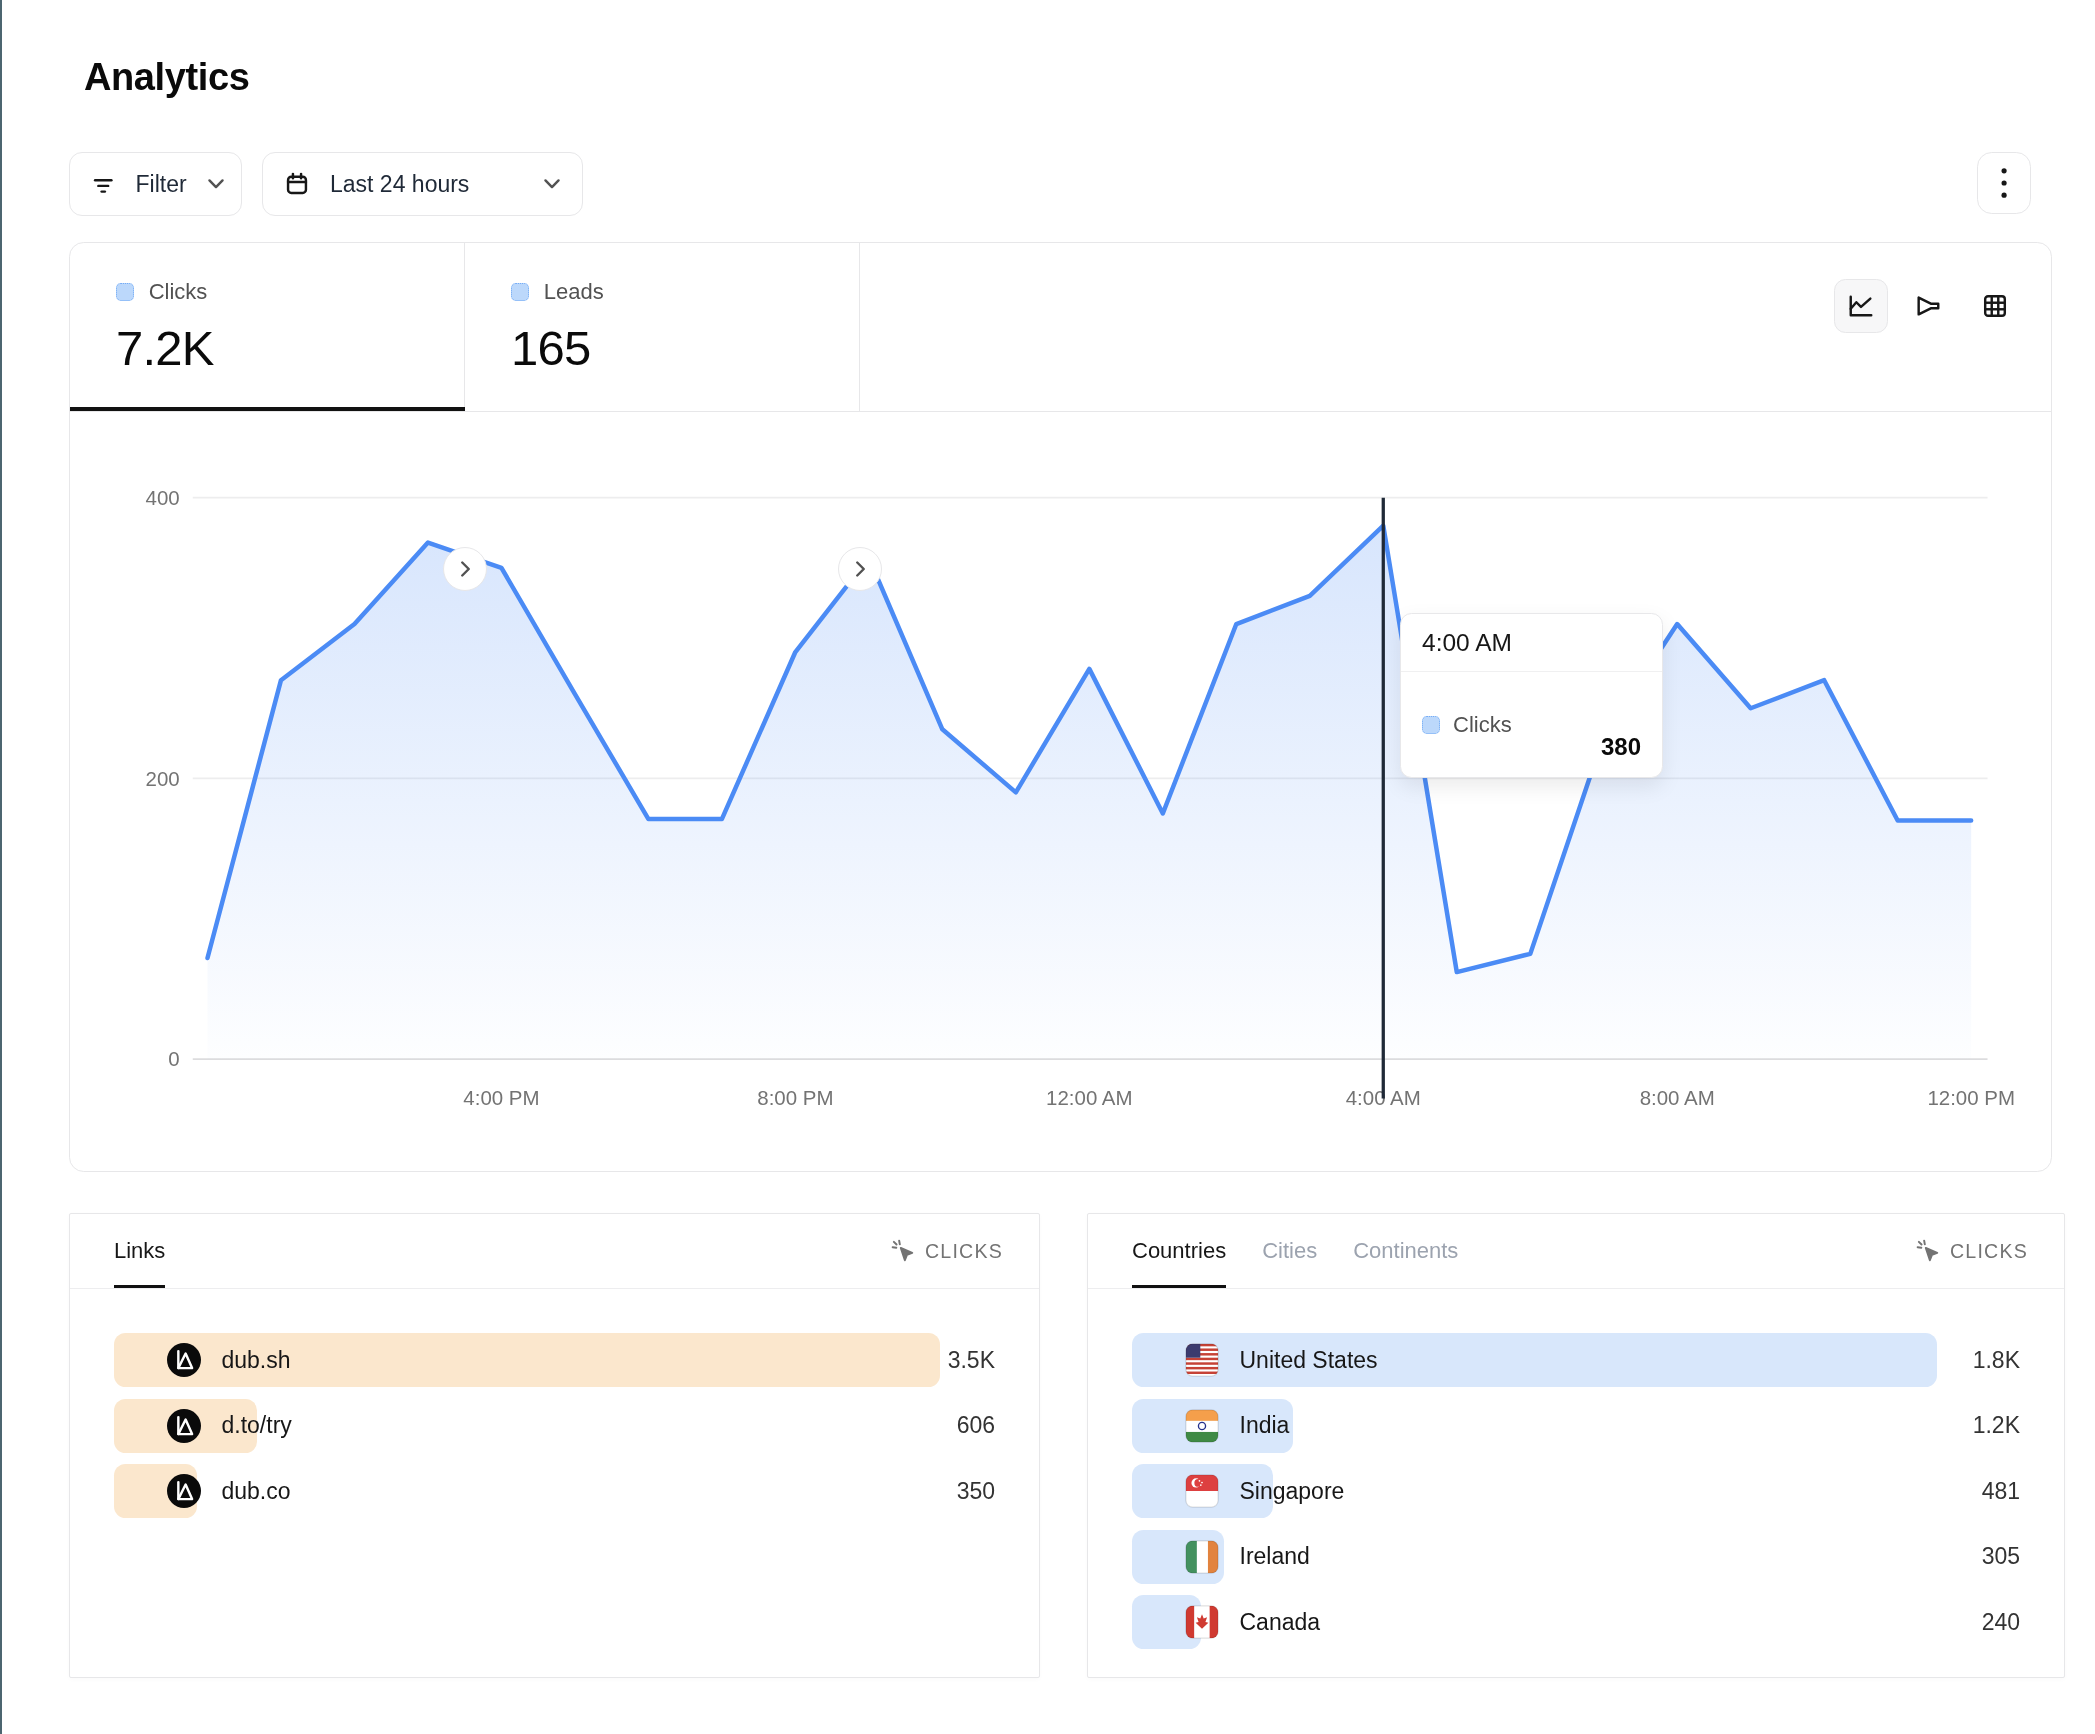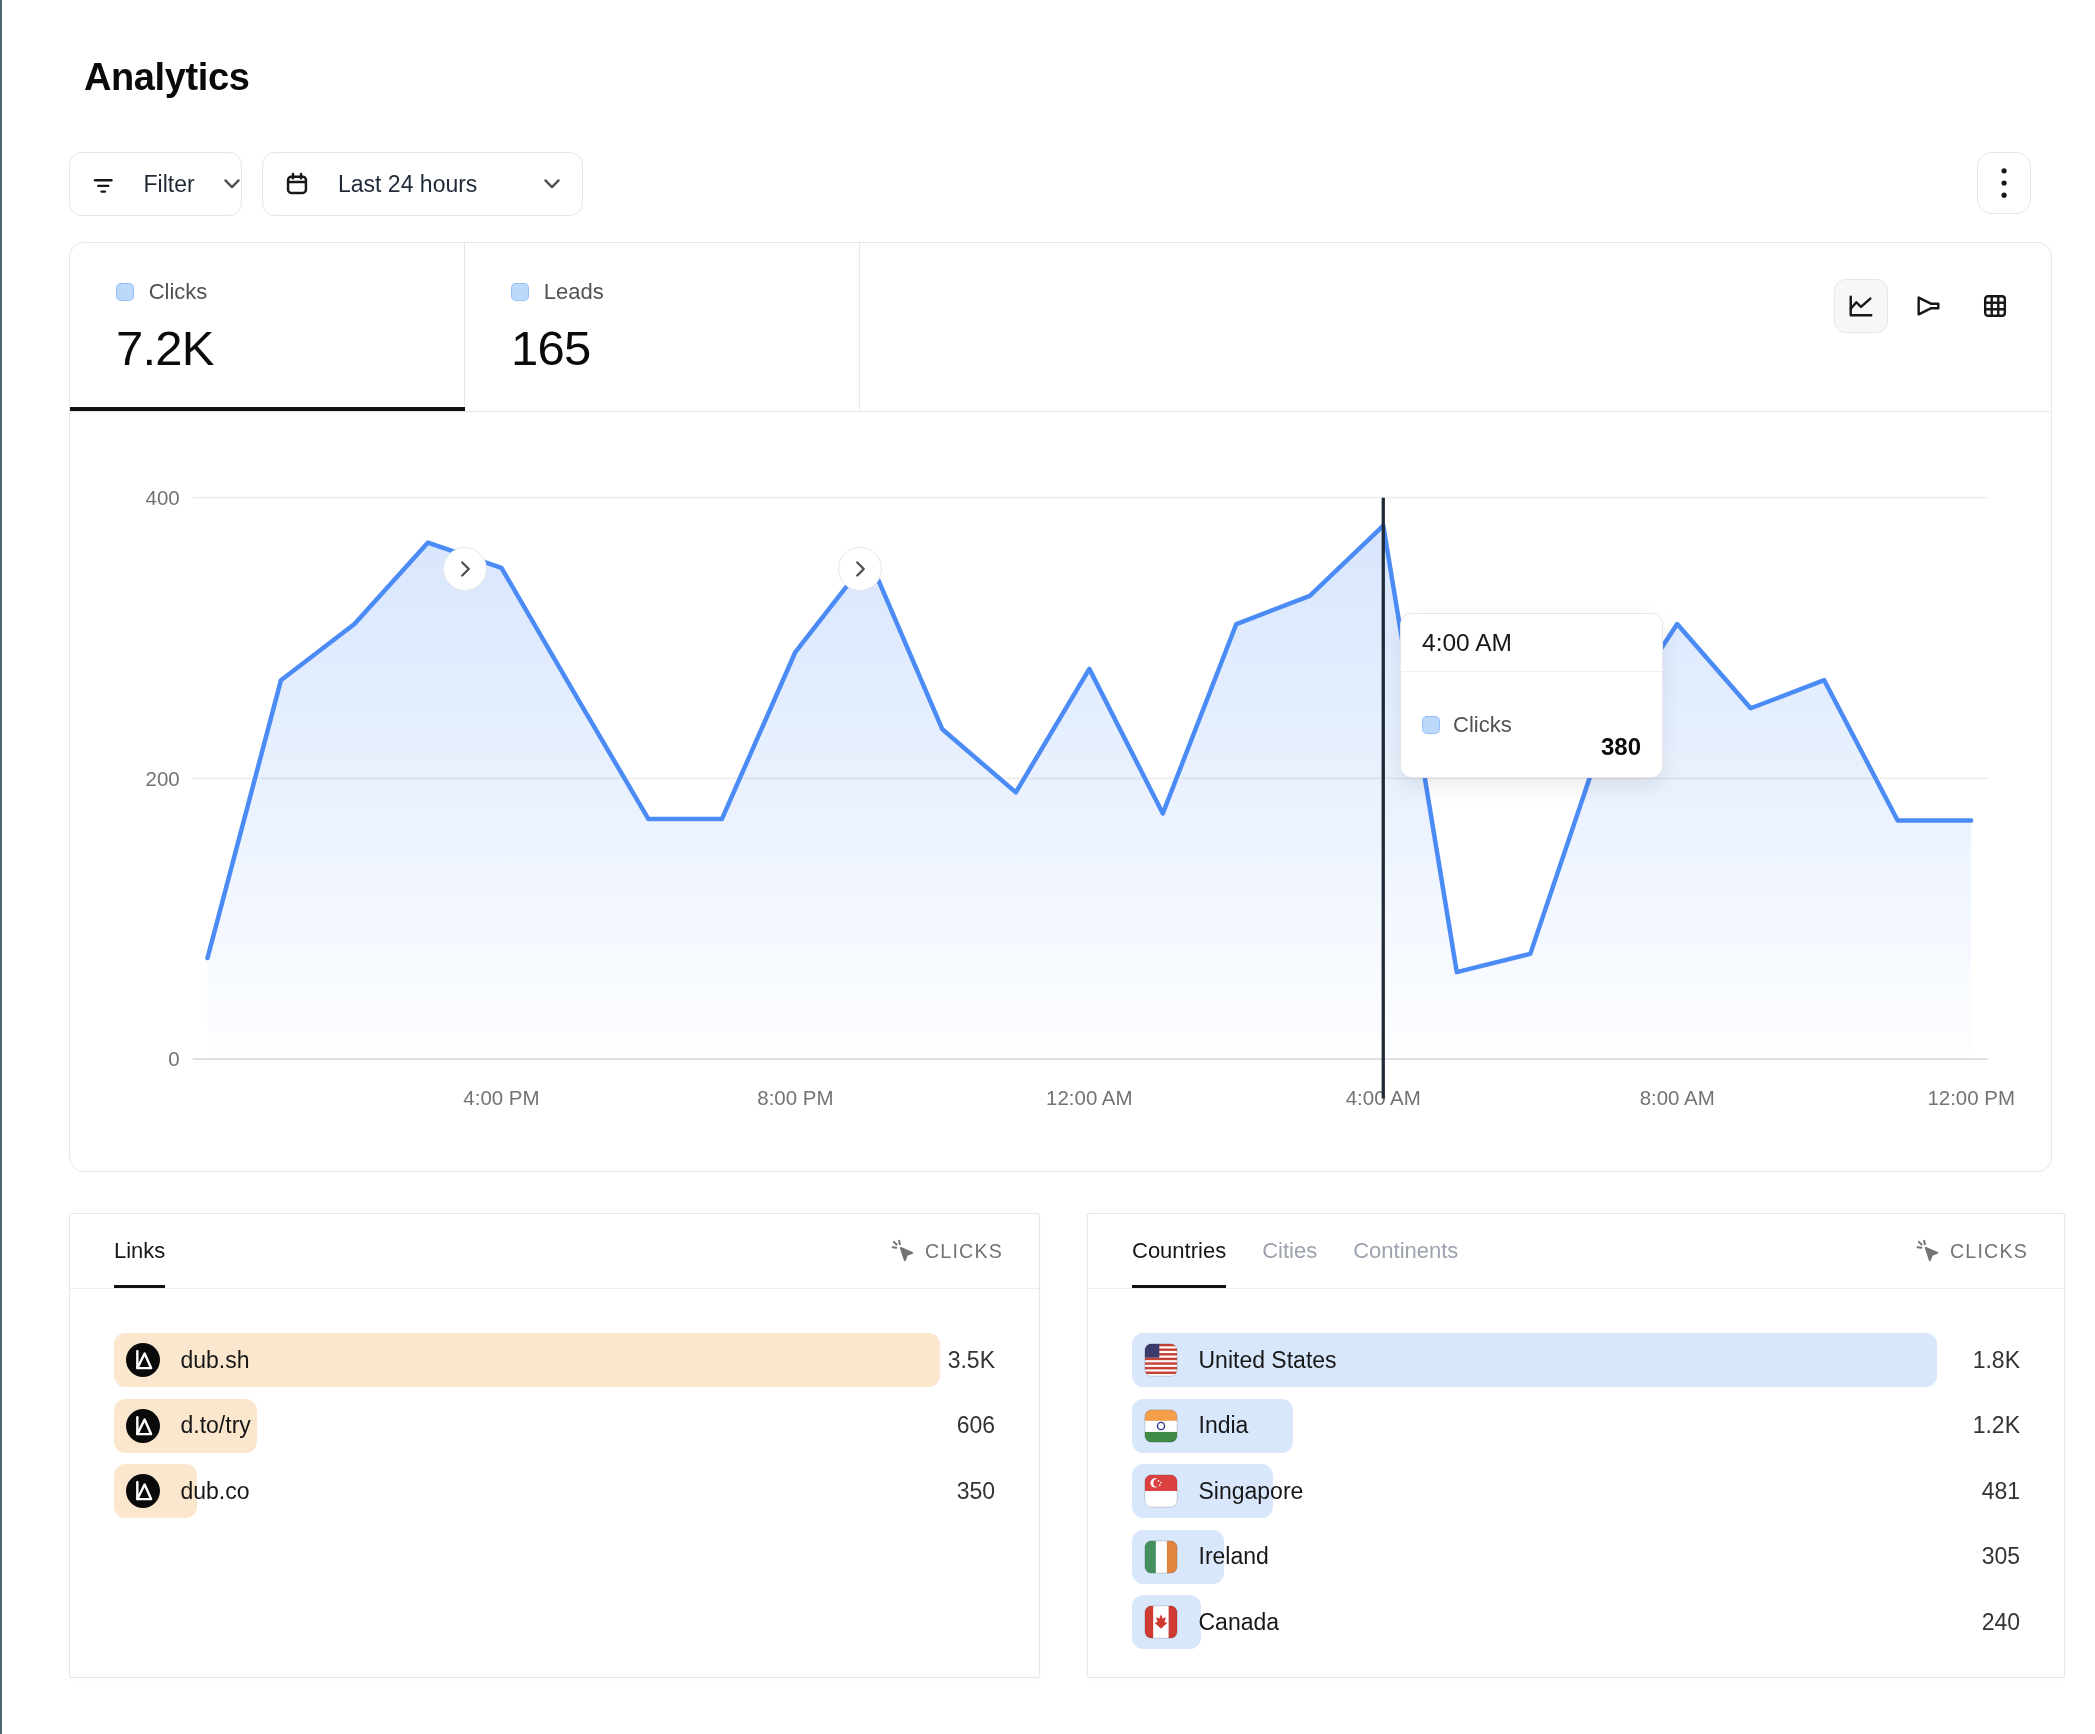--- a/index.html
+++ b/index.html
@@ -3,21 +3,21 @@
 <meta charset="utf-8">
 <style>
   * { margin:0; padding:0; box-sizing:border-box; }
   html,body { width:2096px; height:1735px; background:#ffffff; font-family:"Liberation Sans", sans-serif; color:#171717; }
   body { position:relative; border-left:2.5px solid #4c6570; overflow:hidden; }
 
   
   .page-title { position:absolute; left:82px; top:56px; font-size:38px; font-weight:700; color:#0a0a0a; letter-spacing:-0.4px; }
 
   .toolbar-btn { position:absolute; top:152px; height:64px; background:#fff; border:1.6px solid #e7e7e9; border-radius:13px;
-                 display:flex; align-items:center; gap:28px; padding:0 21px; font-size:23px; color:#1f2937; cursor:pointer; }
+                 display:flex; align-items:center; gap:20px; padding:0 21px; font-size:23px; color:#1f2937; cursor:pointer; }
   .btn-filter { left:67px; width:173px; }
   .btn-range  { left:260px; width:321px; }
   .btn-range .chev { margin-left:auto; }
   .kebab-btn { position:absolute; left:1975px; top:152px; width:54px; height:62px; border:1.6px solid #e7e7e9; border-radius:14.7px;
                background:#fff; display:flex; align-items:center; justify-content:center; cursor:pointer; }
 
   
   .main-card { position:absolute; left:67px; top:242px; width:1983px; height:930px; background:#fff;
                border:1.6px solid #e7e7e9; border-radius:14.7px; }
   .stats-header { position:absolute; left:0; top:0; width:100%; height:169px; border-bottom:1.6px solid #e7e7e9; }
@@ -53,21 +53,21 @@
   .panel-links { left:67px; width:971px; }
   .panel-countries { left:1085px; width:978px; }
   .panel-header { position:relative; height:75px; border-bottom:1.6px solid #ededef; display:flex; align-items:center;
                   padding:0 36px 0 44px; gap:36px; }
   .panel-tab { height:100%; display:flex; align-items:center; font-size:22px; color:#9ca3af; cursor:pointer;
                border-bottom:3.3px solid transparent; padding-top:3.3px; }
   .panel-tab.active { color:#171717; font-weight:500; border-bottom-color:#111; }
   .metric-indicator { margin-left:auto; display:flex; align-items:center; gap:9.8px; color:#737373; font-size:19.6px;
                       letter-spacing:1.2px; cursor:pointer; }
   .rows { position:absolute; left:44px; right:44px; top:119px; }
-  .bar-row { position:relative; height:54px; margin-bottom:11.5px; display:flex; align-items:center; cursor:pointer; }
+  .bar-row { position:relative; height:54px; margin-bottom:11.5px; display:flex; align-items:center; cursor:pointer;padding-left:41px; }
   .bar-fill { position:absolute; left:0; top:0; height:54px; border-radius:11.5px; }
   .links-fill { background:#fbe7cd; }
   .countries-fill { background:#d8e7fb; }
   .row-icon { position:relative; z-index:2; margin-left:11.5px; width:34px; height:34px; display:flex; align-items:center; justify-content:center; }
   .row-label { position:relative; z-index:2; margin-left:21px; font-size:23px; color:#171717; }
   .row-value { position:relative; z-index:2; margin-left:auto; font-size:23px; color:#333; }
 
   svg { display:block; }
   .txt-tick { font-family:"Liberation Sans", sans-serif; fill:#737373; font-size:25px; }
 </style>

